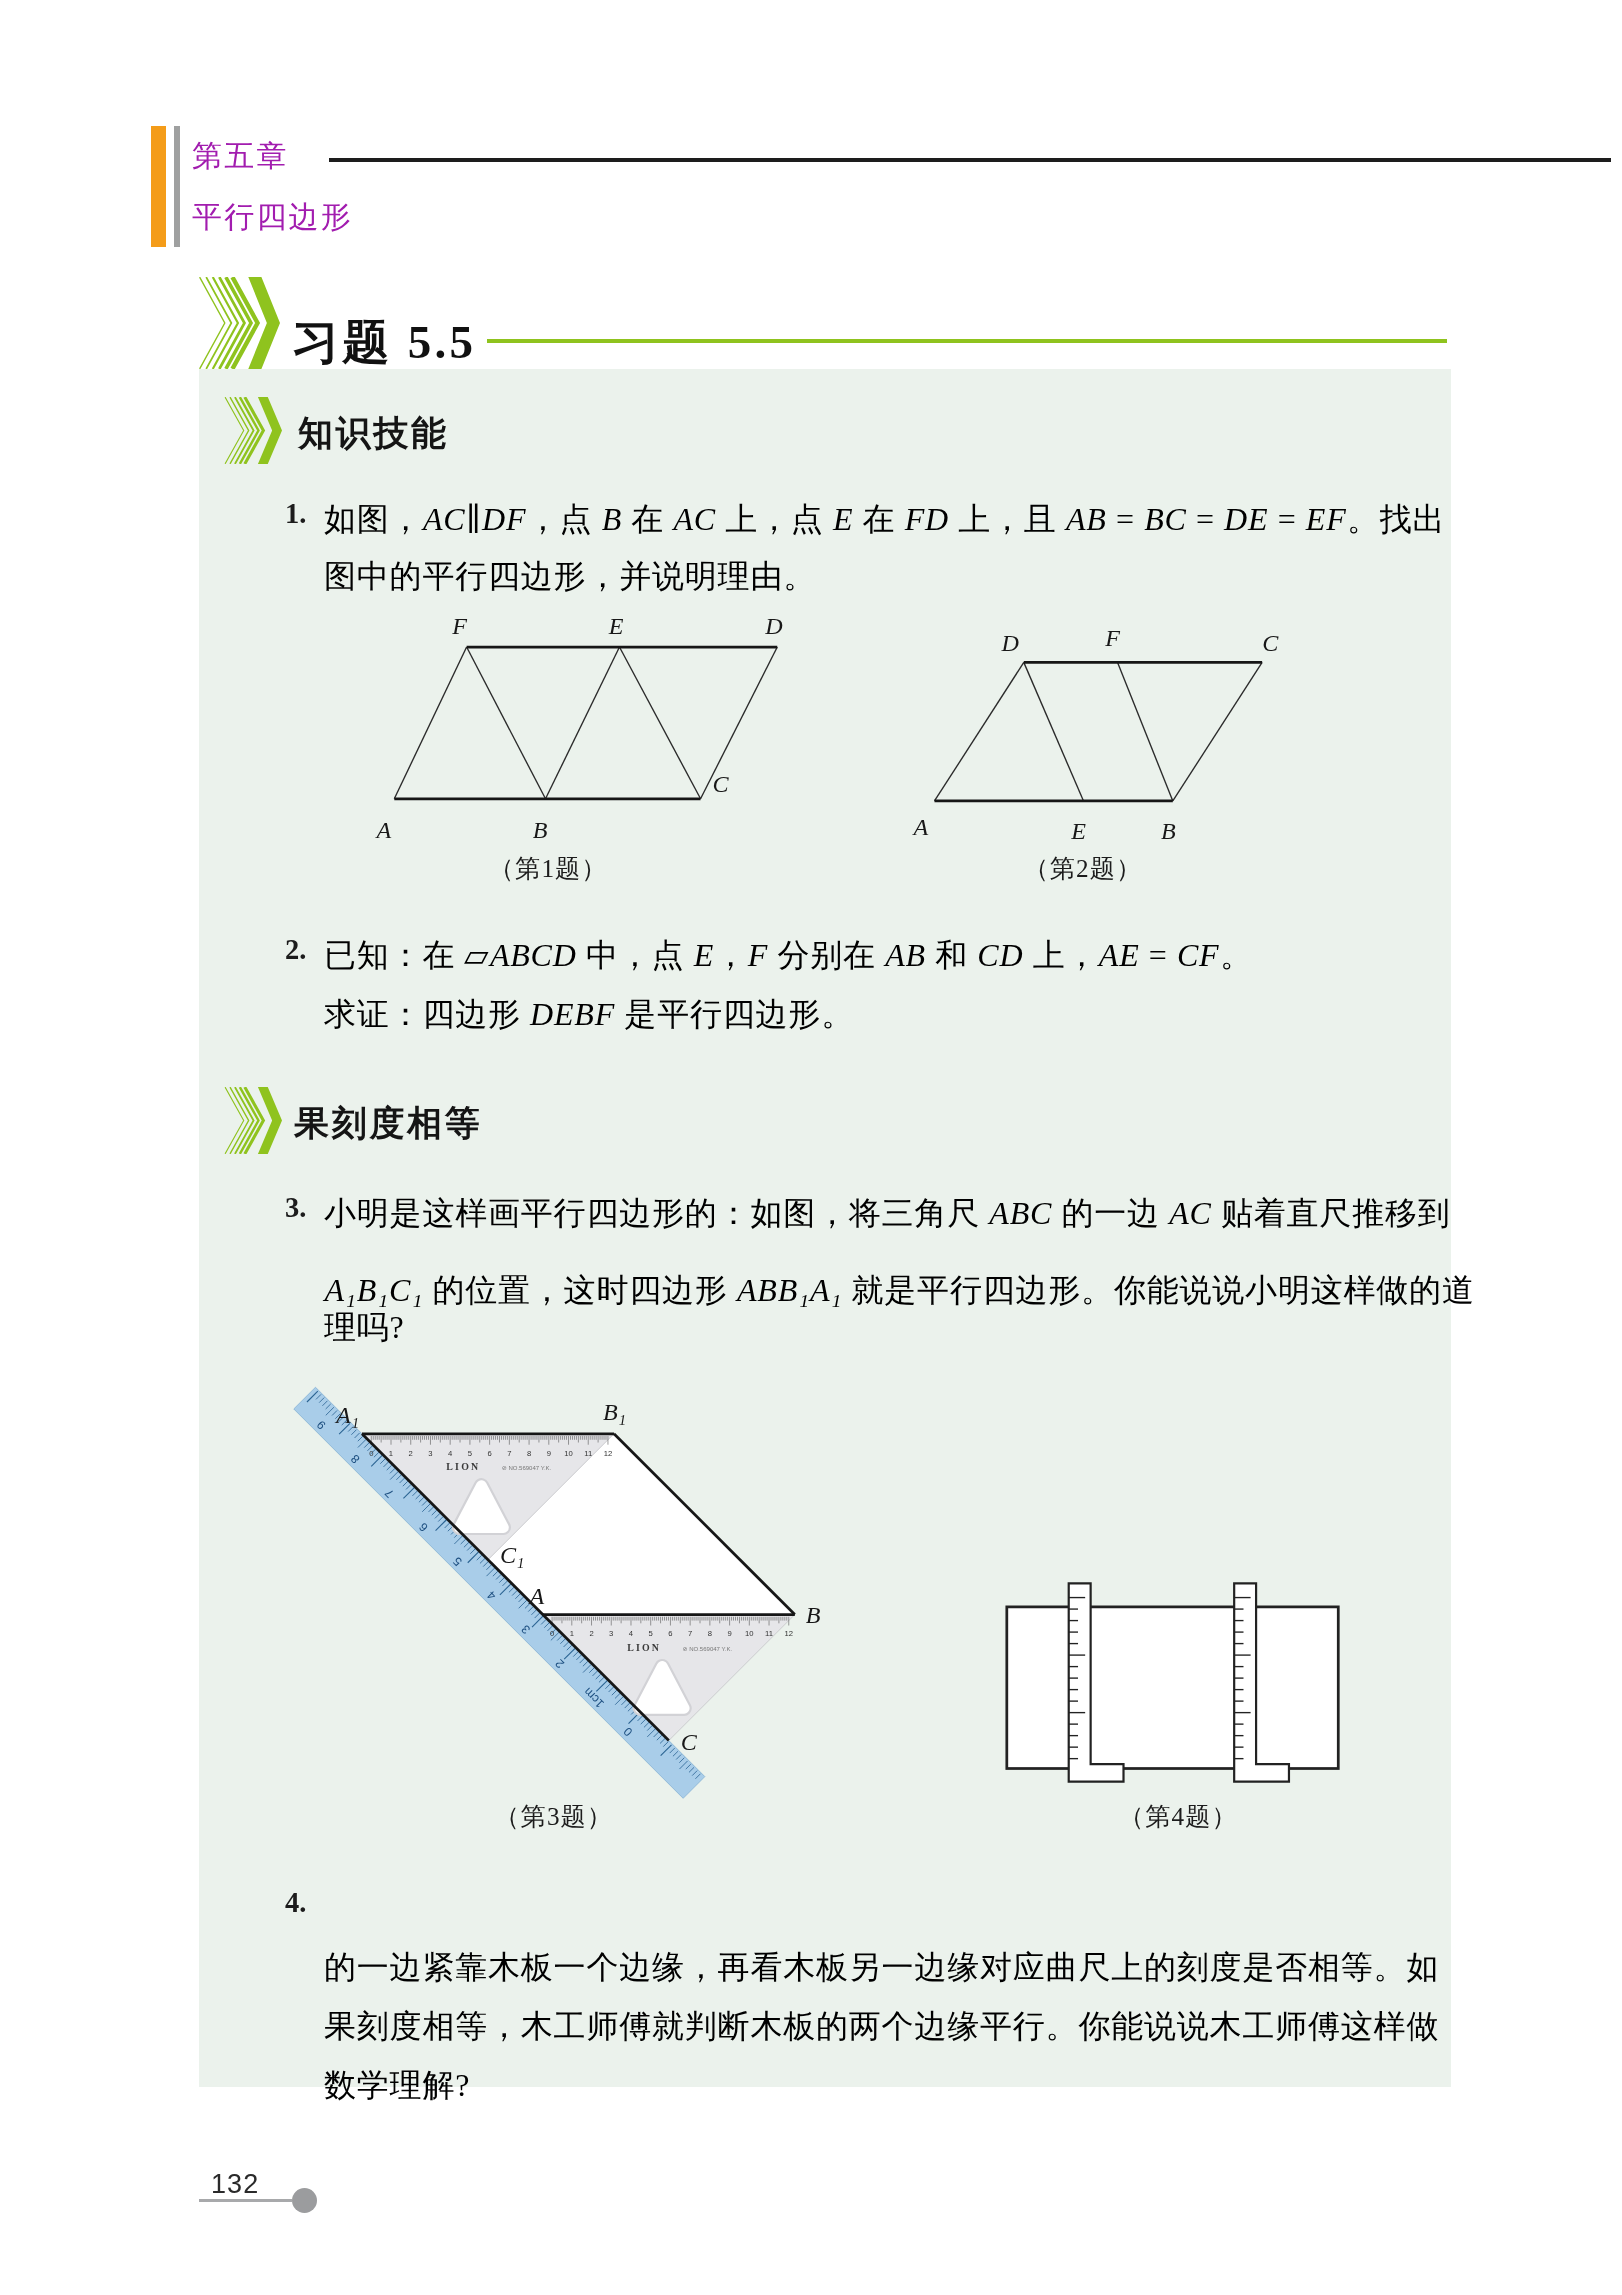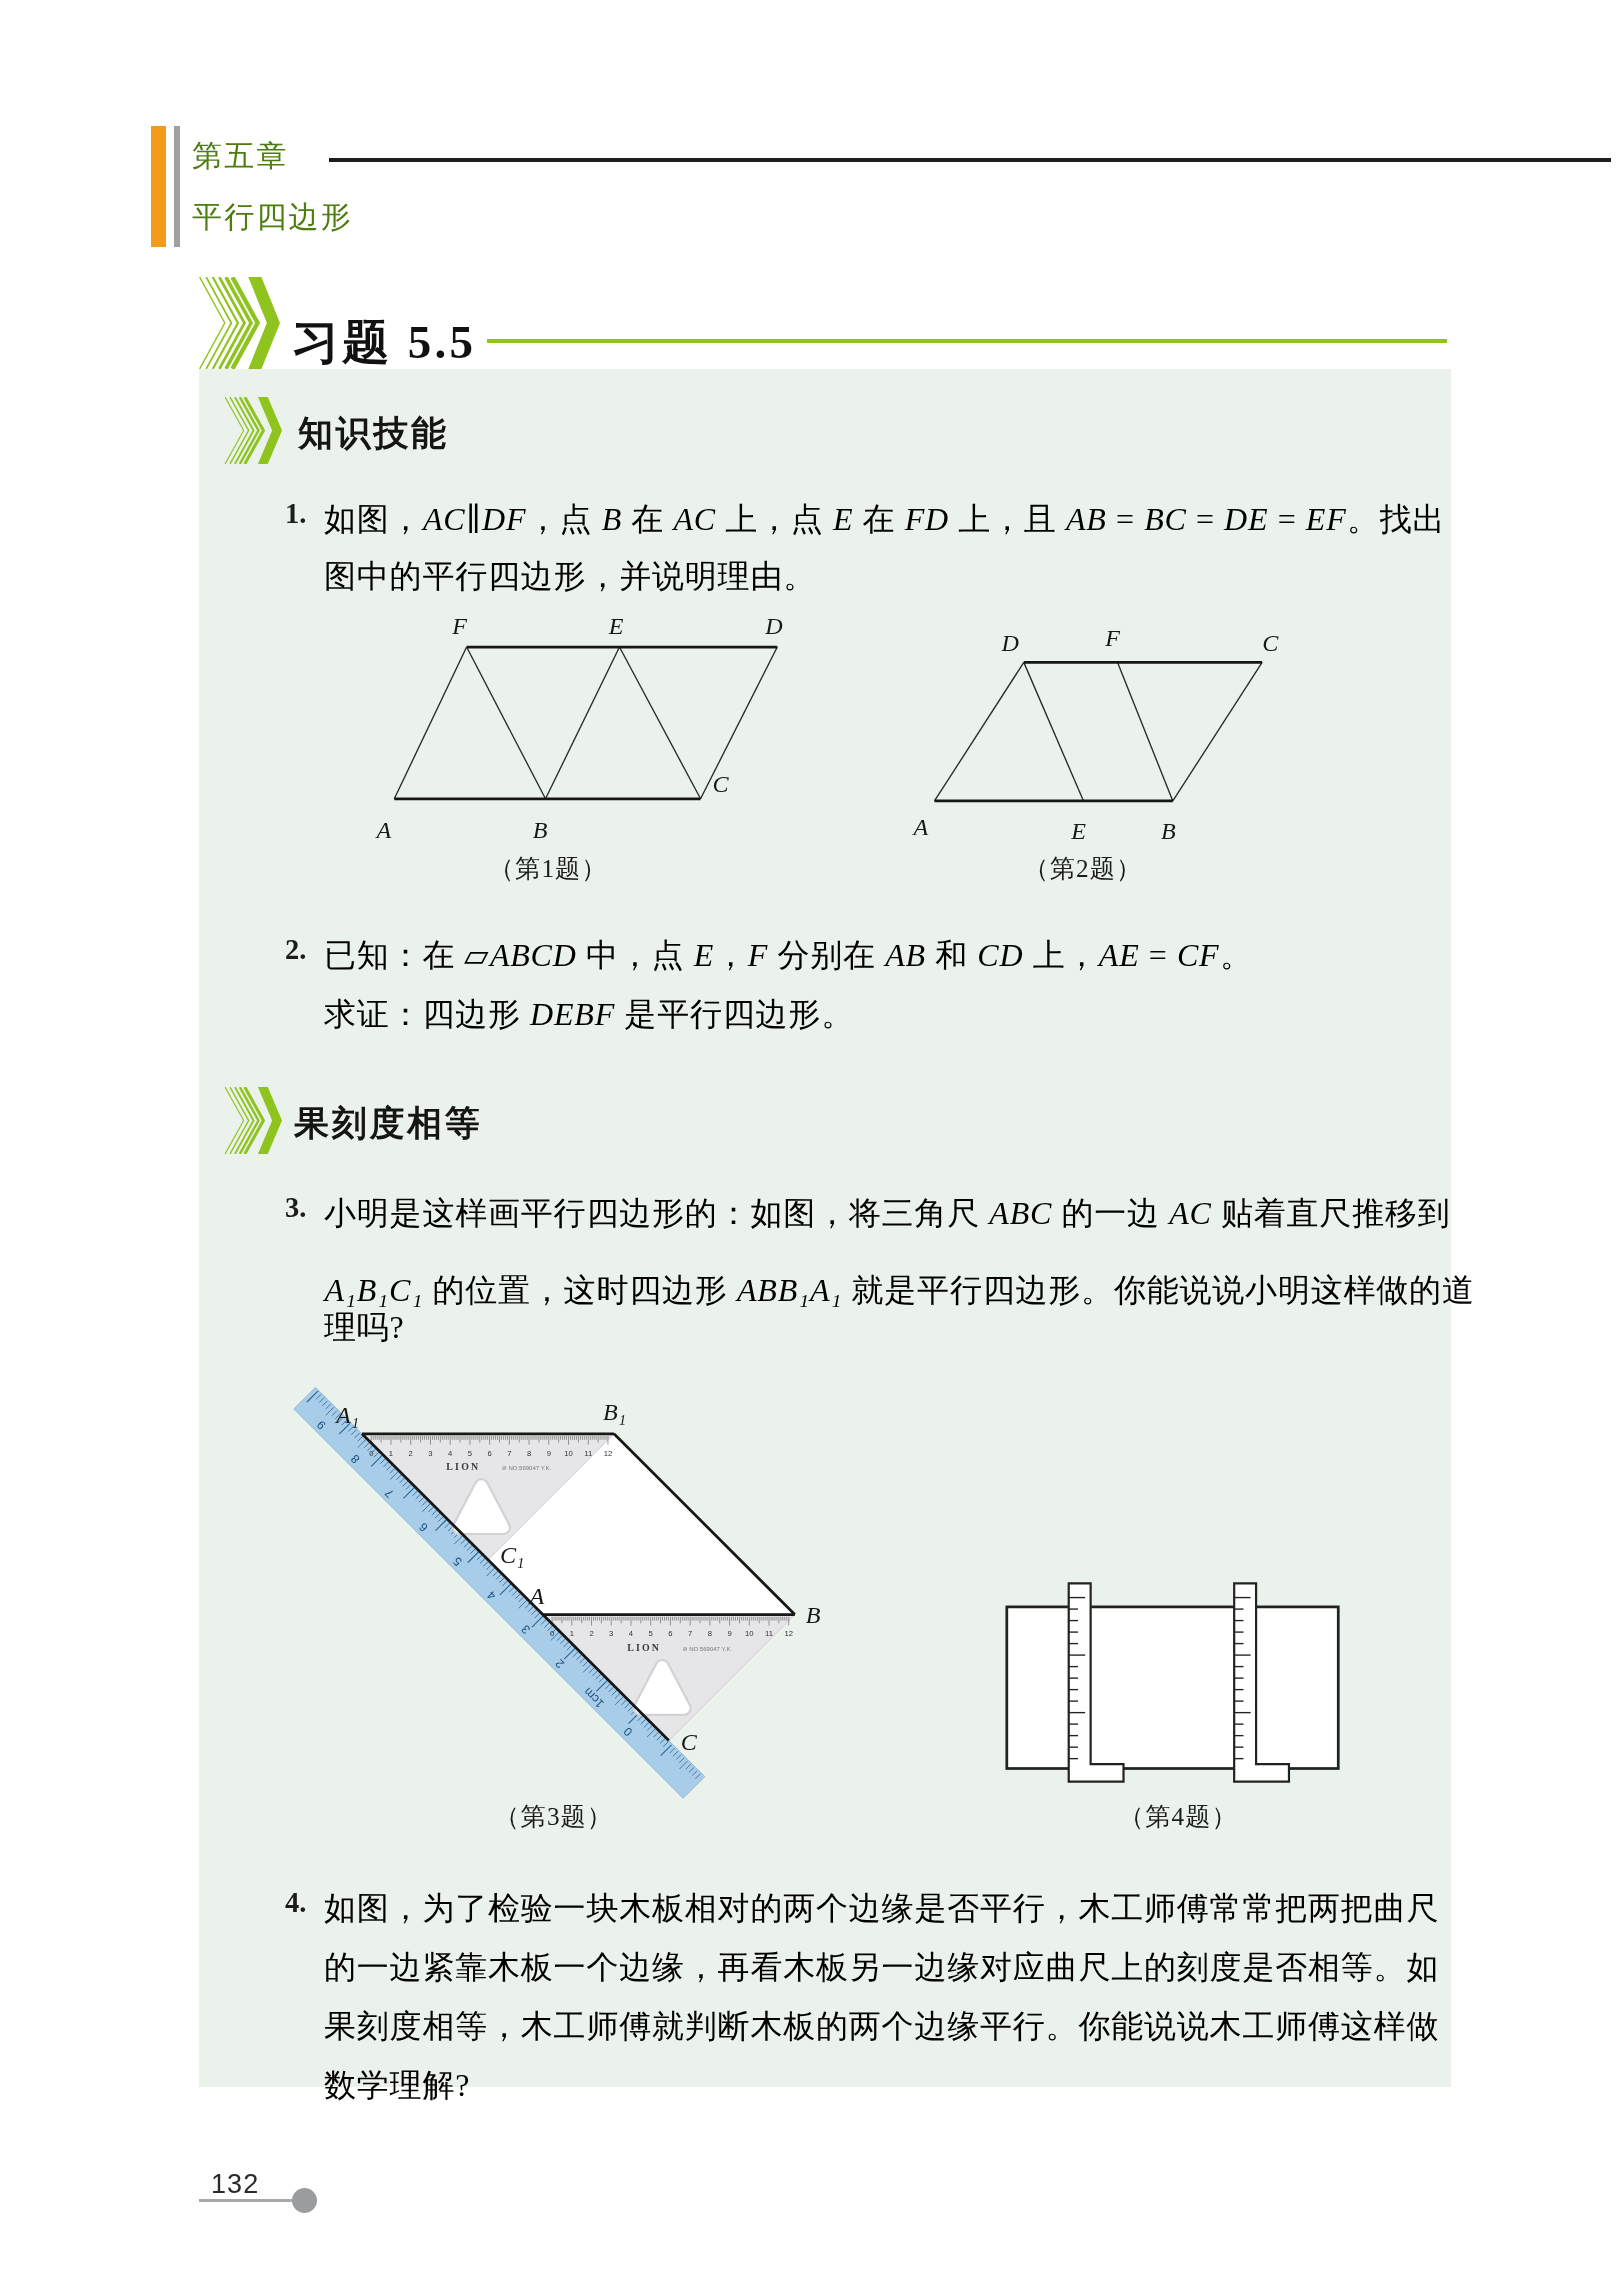--- a/index.html
+++ b/index.html
@@ -1,20 +1,20 @@
 <!DOCTYPE html>
 <html style="font-size:8.8px"><head>
 <meta charset="utf-8">
 <style>
   html,body{margin:0;padding:0;background:#ffffff;}
   #page{position:relative;width:1623px;height:2295px;background:#ffffff;overflow:hidden;
         font-family:"Liberation Serif","DejaVu Serif",serif;color:#1e1e1e;}
   .abs{position:absolute;}
   .chapter-label{font-family:Liberation Sans, sans-serif;font-size:30px;
-                 letter-spacing:2.2px;color:#4d7c0f;white-space:nowrap;}
+                 letter-spacing:2.2px;color:#a21caf;white-space:nowrap;}
   .exercise-title{font-size:47px;font-weight:bold;letter-spacing:3.3px;white-space:nowrap;color:#111;}
   .section-heading{font-family:"Liberation Sans","DejaVu Sans",sans-serif;font-weight:bold;
                    font-size:35px;letter-spacing:2.7px;color:#151515;white-space:nowrap;}
   .bodyline{font-size:32px;letter-spacing:0.8px;white-space:nowrap;color:#000000;}
   .bodyline i{font-family:"Liberation Serif","DejaVu Serif",serif;font-style:italic;padding:0 0.5px;}
   .pnum{font-size:28.5px;font-weight:bold;color:#1c1c1c;}
   .greenline{background:var(--accent);height:3.8px;}
   .blackline{background:#1d1d1d;height:3.8px;}
   .greenbox{background:var(--boxbg);}
   .footer-num{font-family:"Liberation Sans","DejaVu Sans",sans-serif;font-size:27px;color:#2a2a2a;letter-spacing:1.1px;}
@@ -600,21 +600,20 @@
     <polygon points="62,0 80,0 106,61 80,122 62,122 88,61" fill="var(--accent)"></polygon>
   </svg>
   <div class="abs section-heading" style="left:294px;top:1100px;">果刻度相等</div>
 
   <div class="abs pnum" style="left:285px;top:1192px;">3.</div>
   <div class="abs bodyline" style="left:324px;top:1192px;">小明是这样画平行四边形的：如图，将三角尺 <i>ABC</i> 的一边 <i>AC</i> 贴着直尺推移到</div>
   <div class="abs bodyline" style="left:324px;top:1249px;margin-top:20px;"><i>A₁B₁C₁</i> 的位置，这时四边形 <i>ABB₁A₁</i> 就是平行四边形。你能说说小明这样做的道</div>
   <div class="abs bodyline" style="left:324px;top:1306px;">理吗?</div>
 
   <div class="abs pnum" style="left:285px;top:1887px;">4.</div>
-  <div class="abs bodyline" style="left:324px;top:1887px;">如图，为了检验一块木板相对的两个边缘是否平行，木工师傅常常把两把曲尺</div>
   <div class="abs bodyline" style="left:324px;top:1946px;">的一边紧靠木板一个边缘，再看木板另一边缘对应曲尺上的刻度是否相等。如</div>
   <div class="abs bodyline" style="left:324px;top:2005px;">果刻度相等，木工师傅就判断木板的两个边缘平行。你能说说木工师傅这样做</div>
   <div class="abs bodyline" style="left:324px;top:2064px;">数学理解?</div>
 
   <div class="abs footer-num" style="left:211px;top:2169px;">132</div>
   <div class="abs" style="left:199px;top:2199px;width:93px;height:2.7px;background:#a8a9ab;"></div>
   <div class="abs" style="left:292px;top:2188px;width:25px;height:25px;border-radius:50%;background:#9b9c9e;"></div>
 
 </div>
 

